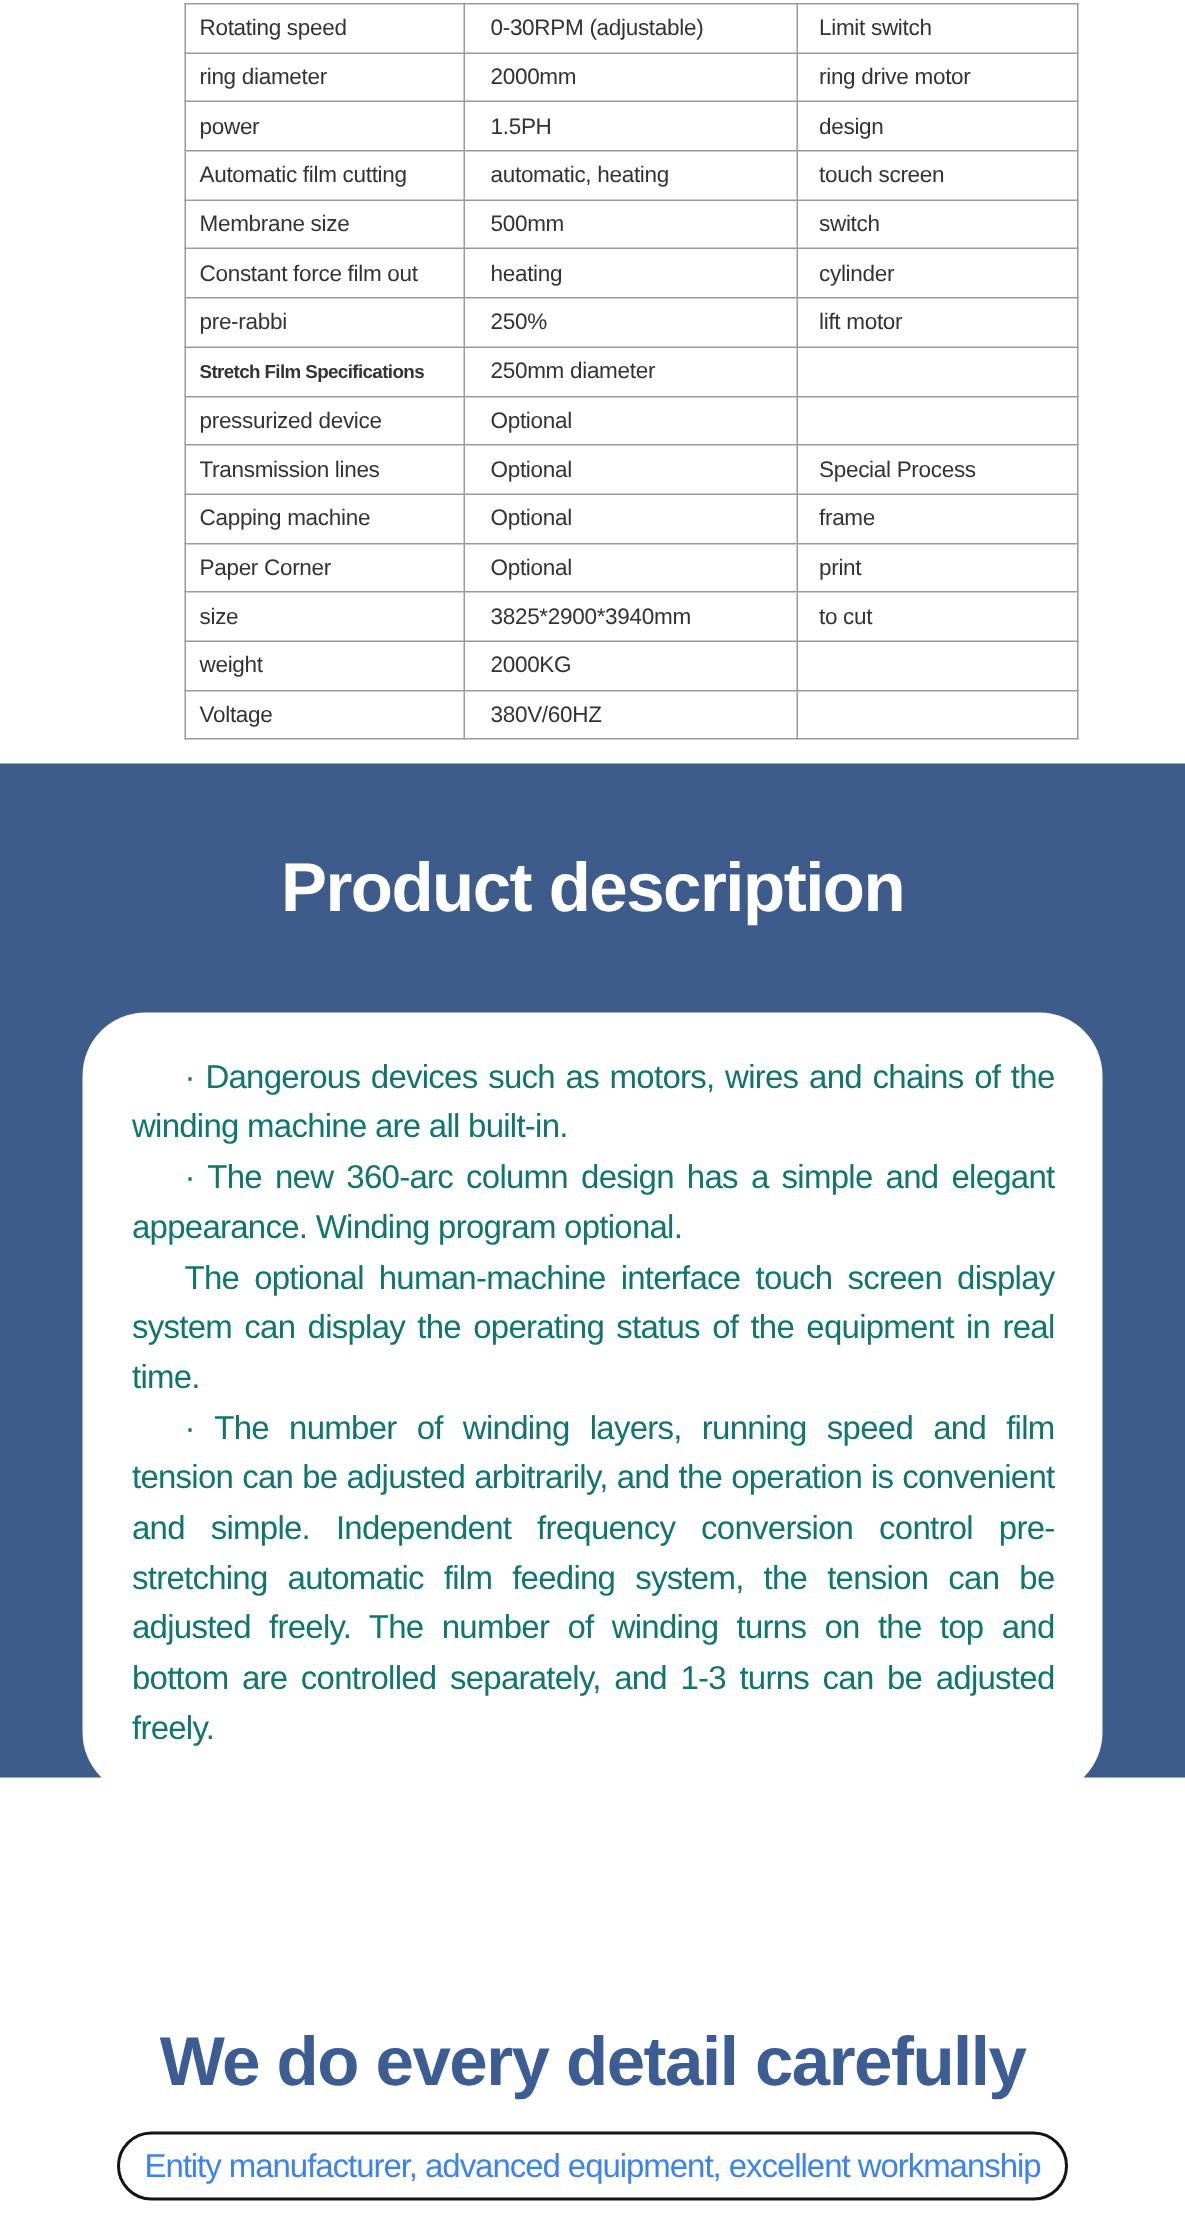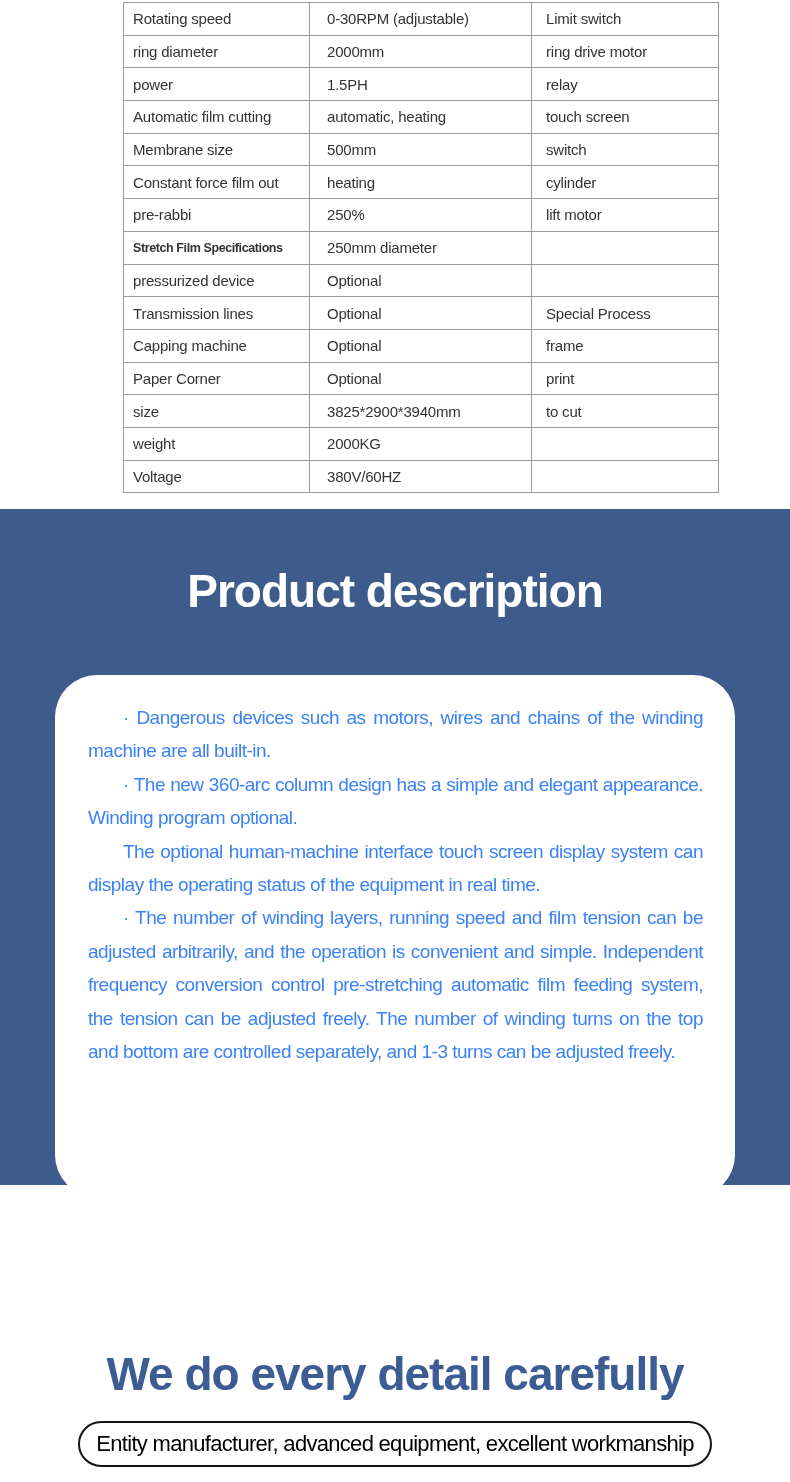--- a/index.html
+++ b/index.html
@@ -64,23 +64,23 @@
     width: 680px;
     height: 522px;
     background: #ffffff;
     border-radius: 42px;
     box-sizing: border-box;
     padding: 26px 32px 0 33px;
   }
   .desc-card p {
     margin: 0;
     text-indent: 35px;
-    font-size: 19px;
+    font-size: 22px;
     line-height: 33.4px;
-    color: #3b82f6;
+    color: #0f766e;
     letter-spacing: -0.5px;
     text-align: justify;
   }
 
   
   .footer-section {
     position: absolute;
     top: 1260px;
     left: 0;
     width: 790px;
@@ -103,21 +103,21 @@
     display: inline-flex;
     align-items: center;
     justify-content: flex-end;
     box-sizing: border-box;
     height: 46px;
     padding: 0 16px;
     border: 2px solid #141414;
     border-radius: 24px;
     font-size: 22px;
     letter-spacing: -0.7px;
-    color: #000000;
+    color: #3b82f6;
     background: #ffffff;
   }
 </style>
 </head>
 <body>
 
 <div class="page">
 
   <table class="spec-table">
     <tbody>
@@ -127,21 +127,21 @@
           <td class="col3">Limit switch</td>
         </tr>
         <tr>
           <td class="col1">ring diameter</td>
           <td class="col2">2000mm</td>
           <td class="col3">ring drive motor</td>
         </tr>
         <tr>
           <td class="col1">power</td>
           <td class="col2">1.5PH</td>
-          <td class="col3">relay</td>
+          <td class="col3">design</td>
         </tr>
         <tr>
           <td class="col1">Automatic film cutting</td>
           <td class="col2">automatic, heating</td>
           <td class="col3">touch screen</td>
         </tr>
         <tr>
           <td class="col1">Membrane size</td>
           <td class="col2">500mm</td>
           <td class="col3">switch</td>

